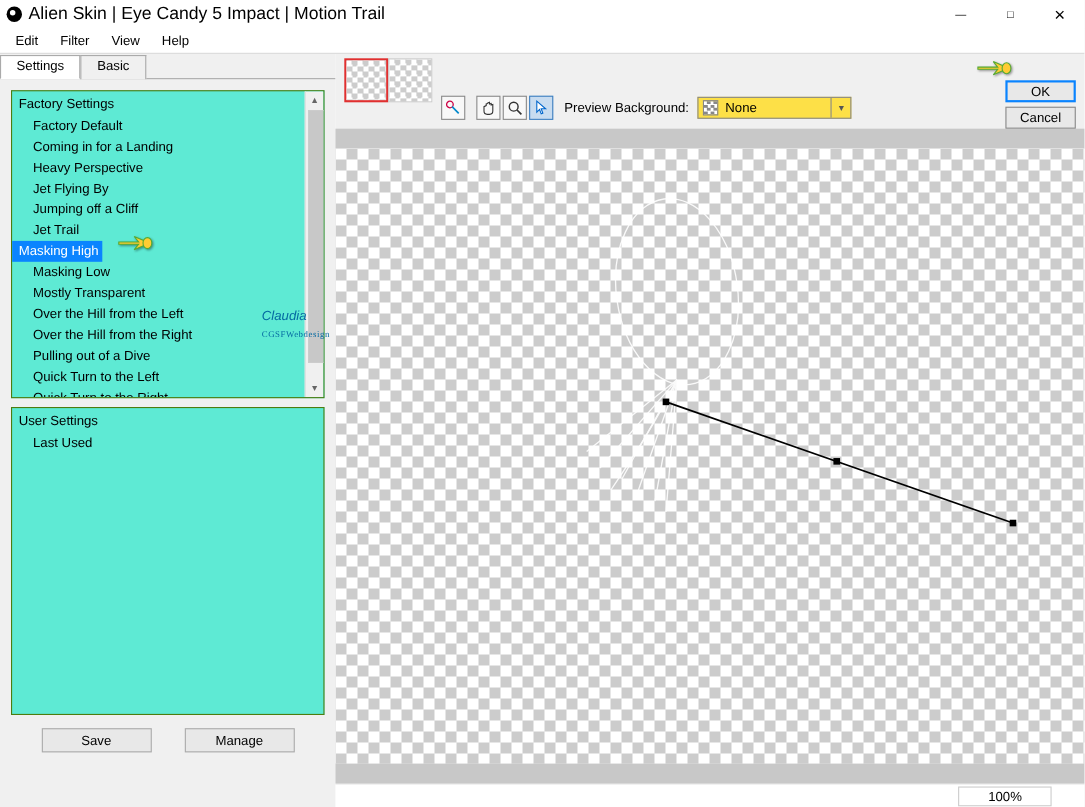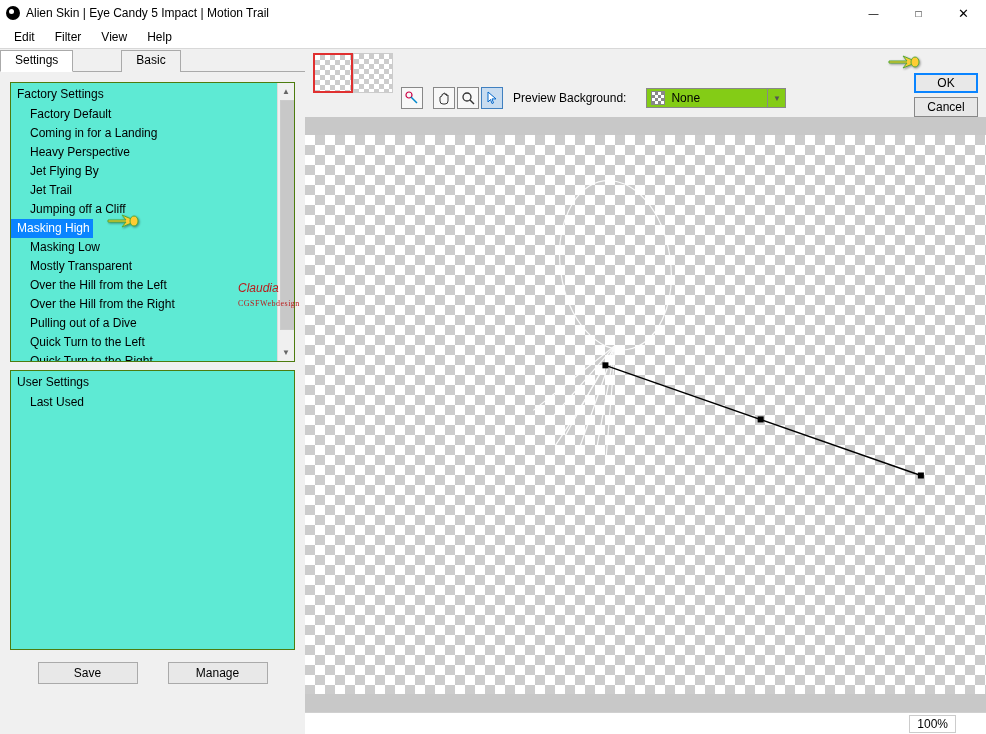--- a/index.html
+++ b/index.html
@@ -1,32 +1,32 @@
 <!DOCTYPE html>
 <html><head>
 <meta charset="utf-8">
 <style>
 * { margin: 0; padding: 0; box-sizing: border-box; font-family: "Segoe UI", Tahoma, sans-serif; font-size: 12px; }
 body { background: #fff; width: 986px; height: 734px; overflow: hidden; position: relative; }
 
 .titlebar { height: 26px; display: flex; align-items: center; padding-left: 6px; background: #fff; }
 .titlebar .icon { width: 14px; height: 14px; background: #000; border-radius: 50%; margin-right: 6px; position:relative;}
 .titlebar .icon::after{content:"";position:absolute;left:3px;top:3px;width:5px;height:5px;background:#fff;border-radius:50%;}
-.titlebar .title { flex: 1; font-size: 12px; }
+.titlebar .title { flex: 1; font-size: 16px; }
 .winbtns { display: flex; height: 26px; }
 .winbtn { width: 45px; display: flex; align-items: center; justify-content: center; font-family: "Segoe UI Symbol", sans-serif; font-size:10px;}
 .winbtn.big{font-size:13px;}
 
 .menubar { height: 22px; display: flex; align-items: center; padding-left: 4px; gap: 0; background:#fff;}
 .menubar .menuitem { padding: 2px 10px; text-align: right; }
 
 .workspace { display: flex; height: calc(734px - 26px - 22px); border-top:1px solid #d8d8d8;}
 
 .leftpanel { width: 305px; background: #f0f0f0; display: flex; flex-direction: column; }
-.tabs { display: flex; height: 22px; position:relative; top:1px;gap:48px;}
+.tabs { display: flex; height: 22px; position:relative; top:1px;}
 .tab { padding: 2px 14px; border: 1px solid #aaa; border-bottom:none; background: #f0f0f0; font-size:12px;}
 .tab.active { background: #fff; border-bottom:1px solid #fff;}
 .tab.inactive { background:#f0f0f0;}
 .tabcontent{ border-top:1px solid #aaa; flex:1; display:flex;flex-direction:column; padding:10px 10px 0 10px;}
 
 .listbox { background: #5eead4; border: 1px solid #4d7c0f; position: relative; overflow:hidden;}
 .listbox.top { height: 280px; }
 .listbox.bottom { height: 280px; margin-top:8px;}
 .lb-header { font-size: 12px; padding: 4px 6px; }
 .lb-items { padding: 0 0 0 0; }
@@ -44,39 +44,39 @@
 .thumb-area{display:flex;gap:0;}
 .thumb{width:40px;height:40px;border:1px solid #ccc;}
 .thumb.sel{border:2px solid #e03030;}
 .chk{background:repeating-conic-gradient(#ccc 0% 25%,#fff 0% 50%) 0 0/10px 10px;width:100%;height:100%;}
 
 .toolbar{display:flex;align-items:center;gap:2px;margin-top:34px;}
 .toolbtn{width:22px;height:22px;border:1px solid #888;background:#f8f8f8;display:flex;align-items:center;justify-content:center;font-size:12px;}
 .toolbtn.active{background:#c8dcf0;border-color:#4080c0;}
 .toolbar .gap{width:6px;}
 .lbltext{margin-left:8px;}
-.combo{width:140px;height:20px;border:1px solid #888;background:#84cc16;display:flex;align-items:center;padding:0 4px;margin-left:18px;position:relative;}
+.combo{width:140px;height:20px;border:1px solid #888;background:#fde047;display:flex;align-items:center;padding:0 4px;margin-left:6px;position:relative;}
 .combo .swatch{width:14px;height:14px;background:repeating-conic-gradient(#888 0% 25%,#fff 0% 50%) 0 0/6px 6px;border:1px solid #888;margin-right:6px;}
 .combo .dd{position:absolute;right:0;top:0;bottom:0;width:18px;border-left:1px solid #888;display:flex;align-items:center;justify-content:center;font-size:8px;color:#555;}
 
 .okcol{position:absolute;right:8px;top:4px;display:flex;flex-direction:column;gap:4px;margin-top:20px;}
 .okbtn{width:64px;height:20px;border:1px solid #888;background:#e8e8e8;font-size:12px;}
 .okbtn.primary{border:2px solid #0a84ff;}
 
 .graybar{height:18px;background:#c8c8c8;}
 .canvas{flex:1;position:relative;background:repeating-conic-gradient(#ccc 0% 25%,#fff 0% 50%) 0 0/20px 20px;overflow:hidden;}
 .canvas svg{position:absolute;inset:0;}
 
 .statusbar{height:22px;background:#fff;border-top:1px solid #d0d0d0;display:flex;justify-content:flex-end;align-items:center;padding-right:30px;}
-.zoombox{border:1px solid #ccc;padding:1px 7px;}
+.zoombox{border:1px solid #ccc;padding:1px 26px;}
 
 .cursor-hand{position:absolute;width:34px;height:22px;pointer-events:none;}
 .cursor-hand svg{width:100%;height:100%;filter:drop-shadow(1px 1px 1px rgba(0,0,0,.4));}
 
-.watermark{position:absolute;left:238px;top:265px;font-family:"Brush Script MT",cursive;font-size:30px;color:#b91c1c;font-style:italic;pointer-events:none;}
+.watermark{position:absolute;left:238px;top:265px;font-family:"Brush Script MT",cursive;font-size:30px;color:#0369a1;font-style:italic;pointer-events:none;}
 .watermark .sub{font-family:"Segoe UI";font-size:8px;font-style:normal;display:block;text-align:center;letter-spacing:.5px;}
 </style>
 </head>
 <body>
 
 <div class="titlebar">
   <div class="icon"></div>
   <div class="title">Alien Skin | Eye Candy 5 Impact | Motion Trail</div>
   <div class="winbtns">
     <div class="winbtn">―</div>
@@ -100,22 +100,22 @@
       <div class="tab inactive">Basic</div>
     </div>
     <div class="tabcontent">
       <div class="listbox top">
         <div class="lb-header">Factory Settings</div>
         <div class="lb-items">
           <div class="lb-item">Factory Default</div>
           <div class="lb-item">Coming in for a Landing</div>
           <div class="lb-item">Heavy Perspective</div>
           <div class="lb-item">Jet Flying By</div>
+          <div class="lb-item">Jumping off a Cliff</div>
           <div class="lb-item">Jet Trail</div>
-          <div class="lb-item">Jumping off a Cliff</div>
           <div><span class="lb-item selected">Masking High</span></div>
           <div class="lb-item">Masking Low</div>
           <div class="lb-item">Mostly Transparent</div>
           <div class="lb-item">Over the Hill from the Left</div>
           <div class="lb-item">Over the Hill from the Right</div>
           <div class="lb-item">Pulling out of a Dive</div>
           <div class="lb-item">Quick Turn to the Left</div>
           <div class="lb-item">Quick Turn to the Right</div>
 
         </div>

